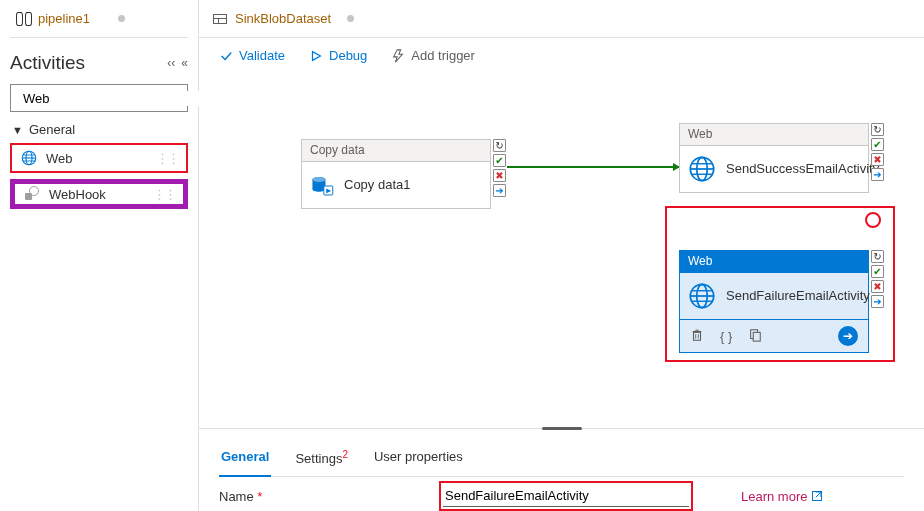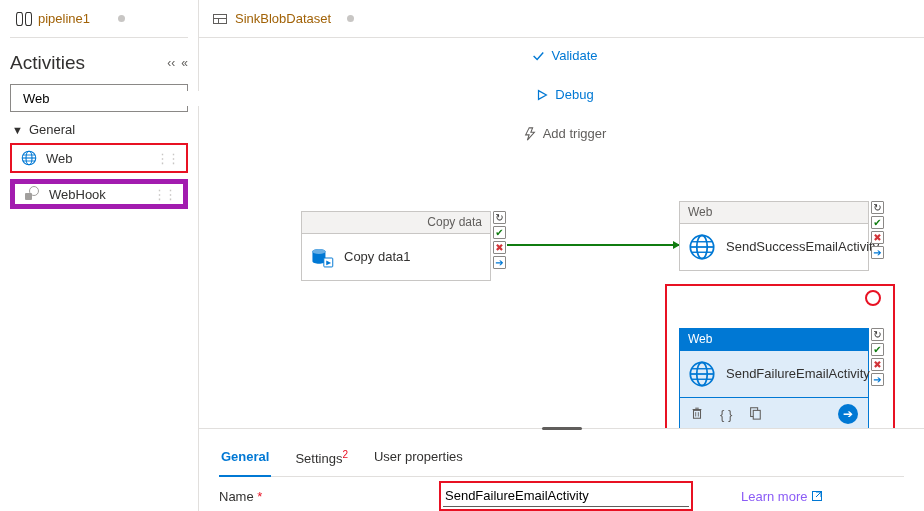--- a/index.html
+++ b/index.html
@@ -35,21 +35,21 @@
   .hook-ic::after{content:"";position:absolute;width:7px;height:7px;background:#a19f9d;top:8px;left:2px;border-radius:1px;}
 
   
   .right-pane { flex:1; display:flex; flex-direction:column; }
   .top-tabs { display:flex; align-items:center; height:38px; border-bottom:1px solid #e1dfdd; }
   .top-tabs .tab { padding:0 14px; height:100%; gap:8px; }
   .ds-ic { width:14px; height:10px; border:1.2px solid #605e5c; display:inline-block; position:relative; }
   .ds-ic::before{content:"";position:absolute;height:0;border-top:1.2px solid #605e5c;left:0;right:0;top:3px;}
   .ds-ic::after{content:"";position:absolute;width:0;border-left:1.2px solid #605e5c;top:3px;bottom:0;left:4px;}
 
-  .toolbar { display:flex; align-items:center; gap:24px; padding:10px 14px 14px 20px; font-size:13px;flex-direction:column; }
+  .toolbar { display:flex; align-items:center; gap:24px; padding:10px 14px 14px 20px; font-size:13px; }
   .tool { display:flex; align-items:center; gap:6px; color:#0078d4; cursor:pointer; }
   .tool svg{ width:14px; height:14px; }
   .tool.gray{ color:#605e5c; }
 
   .canvas { flex:1; position:relative; background:#fff; overflow:hidden; }
 
   
   .node { position:absolute; width:190px; box-shadow:none; }
   .node-hdr { height:22px; background:#f3f2f1; border:1px solid #c8c6c4; border-bottom:none; font-size:12px; color:#605e5c; padding:3px 8px; }
   .node-body { display:flex; align-items:center; gap:10px; height:48px; border:1px solid #c8c6c4; background:#fff; padding:0 8px; font-size:13px; }
@@ -84,21 +84,21 @@
   .prop-tabs { display:flex; gap:22px; font-size:13px; border-bottom:1px solid #e1dfdd; }
   .prop-tab { padding:6px 2px 10px; color:#323130; cursor:pointer; position:relative;}
   .prop-tab.active { color:#0078d4; font-weight:600; }
   .prop-tab.active::after{content:"";position:absolute;left:0;right:0;bottom:-1px;height:2px;background:#0078d4;}
   .sup { color:#e81123; font-size:10px; vertical-align:super; }
   .name-row { display:flex; align-items:center; margin-top:4px; gap:30px; }
   .name-row label{ width:190px; font-size:13px; }
   .req{color:#e81123;}
   .name-input-wrap { border:2px solid #e81123; padding:2px; }
   .name-input-wrap input { width:246px; border:none; border-bottom:1px solid #605e5c; outline:none; font-size:13px; padding:3px 2px; }
-  .learn { color:#8b5cf6; font-size:13px; display:flex; align-items:center; gap:4px; margin-left:18px;}
+  .learn { color:#be185d; font-size:13px; display:flex; align-items:center; gap:4px; margin-left:18px;}
   .learn svg{width:12px;height:12px;}
 </style>
 </head>
 <body>
 
 <div class="root">
 
   <div class="left-pane">
     <div class="tabs-top">
       <div class="tab">
@@ -175,21 +175,21 @@
       <div class="tool gray">
         <svg viewBox="0 0 16 16">
             <polygon points="7,1 3,9 7,9 5,15 13,6 9,6 11,1" fill="none" stroke="#605e5c" stroke-width="1.2"></polygon>
           </svg>
         <span>Add trigger</span>
       </div>
     </div>
 
     <div class="canvas">
 
-      <div class="node" style="left:102px; top:56px;text-align:right;">
+      <div class="node" style="left:102px; top:62px;">
         <div class="node-hdr">Copy data</div>
         <div class="node-body">
           <span class="db-ic">
             <svg viewBox="0 0 32 32">
                 <ellipse cx="11" cy="8" rx="8" ry="3" fill="#0078d4"></ellipse>
                 <path d="M3 8v12c0 1.7 3.6 3 8 3s8-1.3 8-3V8" fill="#0078d4"></path>
                 <ellipse cx="11" cy="8" rx="8" ry="3" fill="#69afe5"></ellipse>
                 <rect x="17" y="16" width="11" height="11" rx="1" fill="#fff" stroke="#0078d4" stroke-width="1.2"></rect>
                 <polygon points="20,19 26,22 20,25" fill="#0078d4"></polygon>
               </svg>

